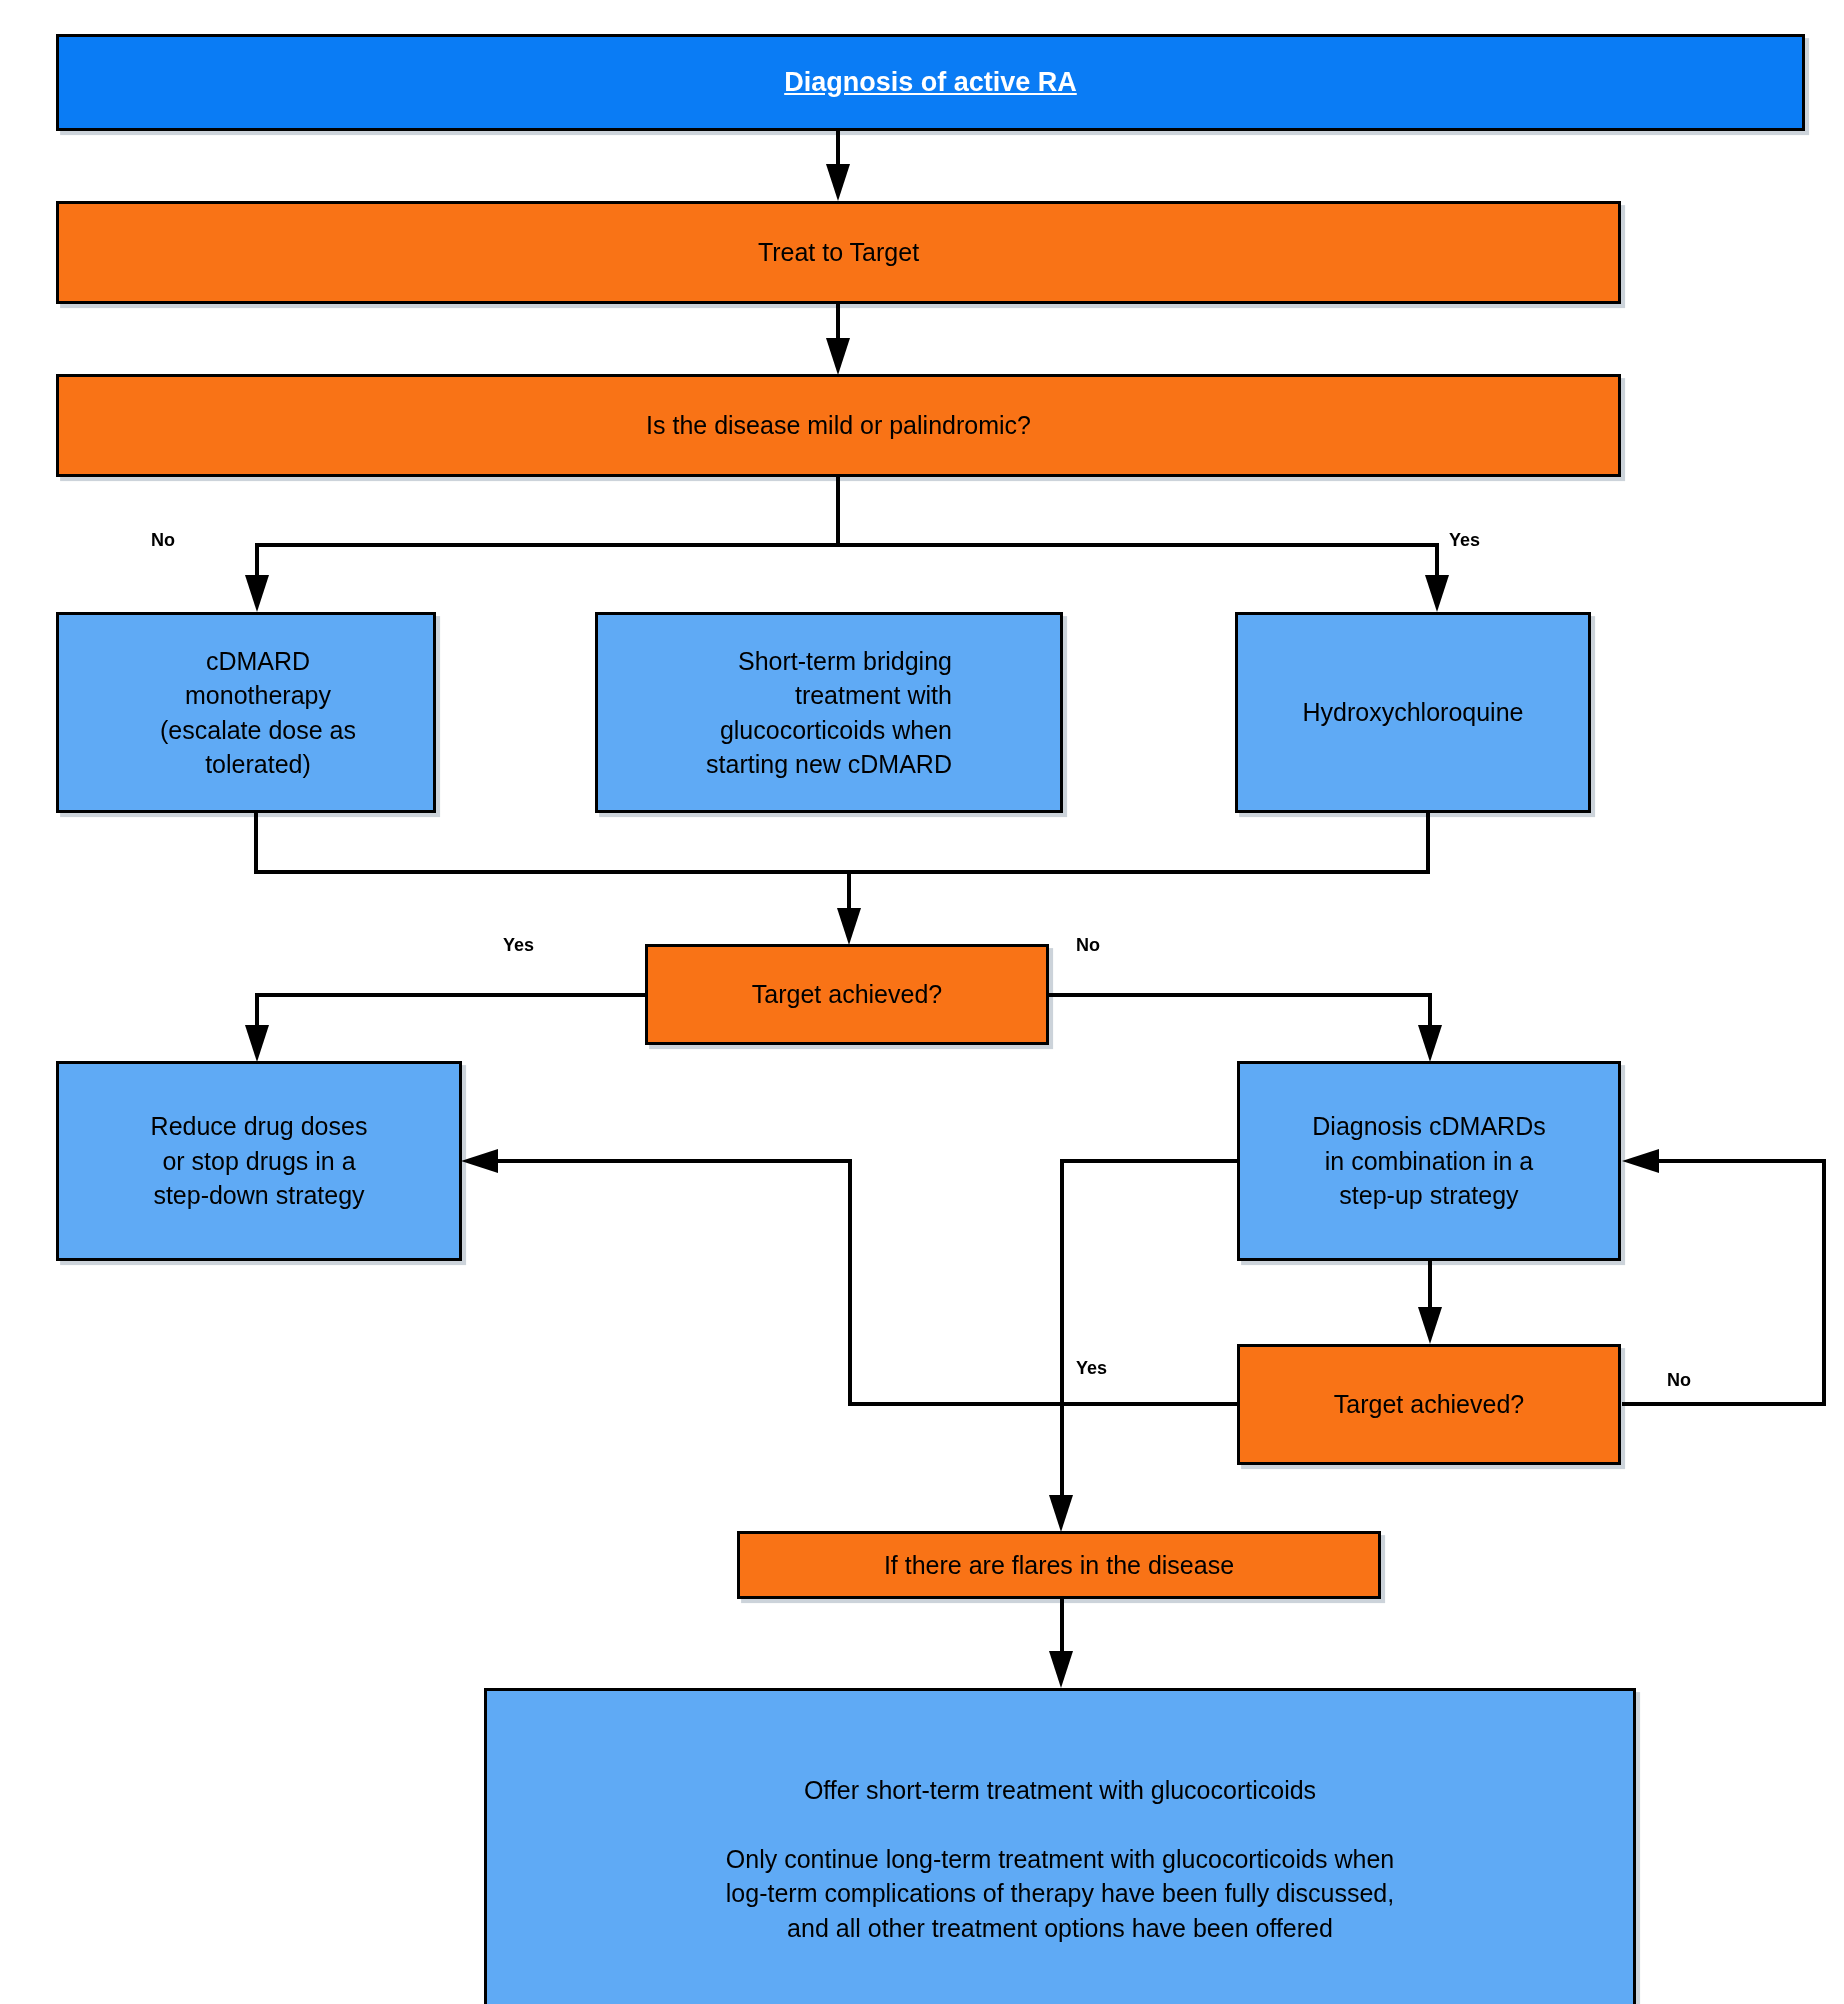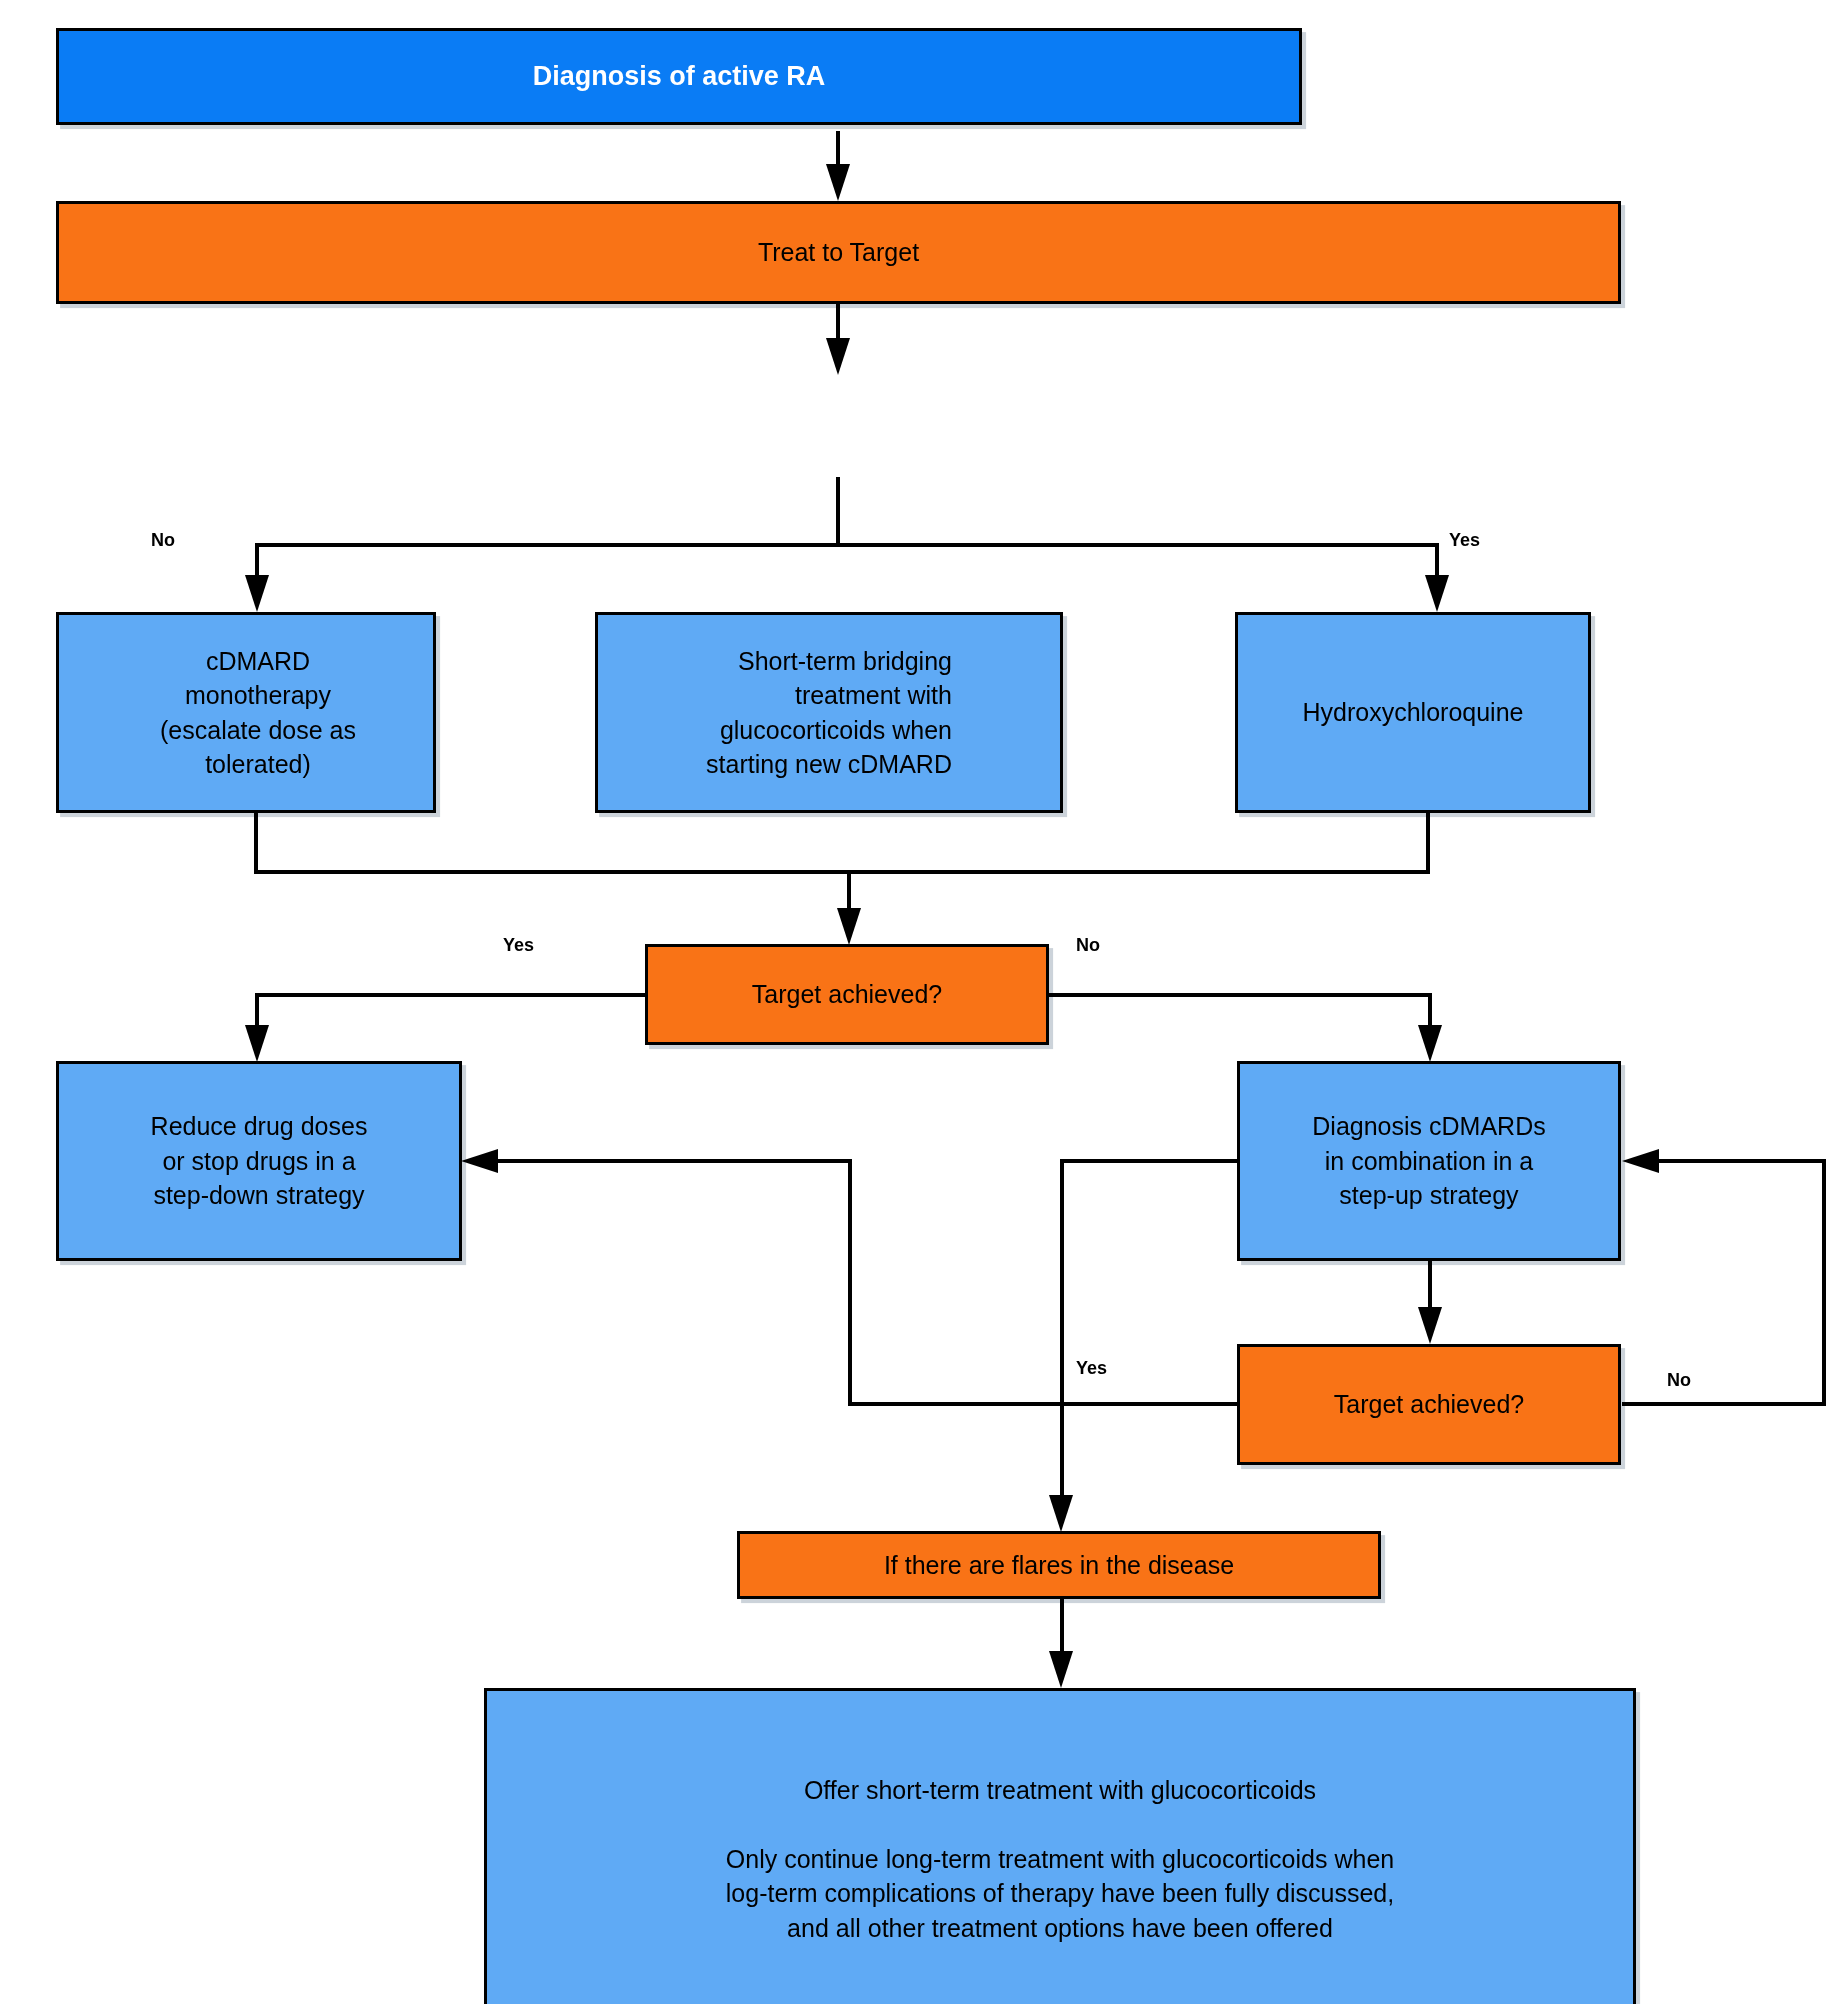--- a/index.html
+++ b/index.html
@@ -22,24 +22,25 @@
             border-top:12px solid transparent;border-bottom:12px solid transparent;
             border-right:37px solid #000;}
   .edge-label{position:absolute;width:118px;text-align:left;
               font-weight:bold;font-size:18px;line-height:35px;}
 </style>
 </head>
 <body>
 
 <div id="stage">
 
-  <div class="node fill-header" style="left:56px;top:28px;width:1246px;height:97px;">Diagnosis of active RA</div>
+  <div class="node fill-header" style="left:56px;top:34px;width:1749px;height:97px;text-decoration:underline;">Diagnosis of active RA</div>
 
   <div class="node fill-decision" style="left:56px;top:201px;width:1565px;height:103px;">Treat to Target</div>
 
+  <div class="node fill-decision" style="left:56px;top:374px;width:1565px;height:103px;">Is the disease mild or palindromic?</div>
 
   <div class="node fill-action" style="left:56px;top:612px;width:380px;height:201px;padding-left:24px;">cDMARD
 monotherapy
 (escalate dose as
 tolerated)</div>
 
   <div class="node fill-action" style="left:595px;top:612px;width:468px;height:201px;text-align:right;">Short-term bridging
 treatment with
 glucocorticoids when
 starting new cDMARD</div>

